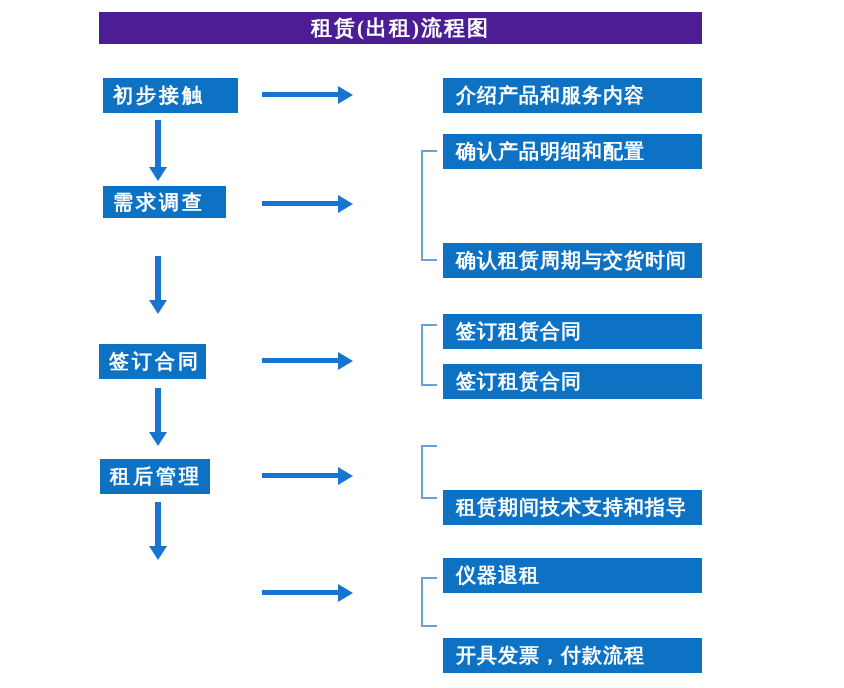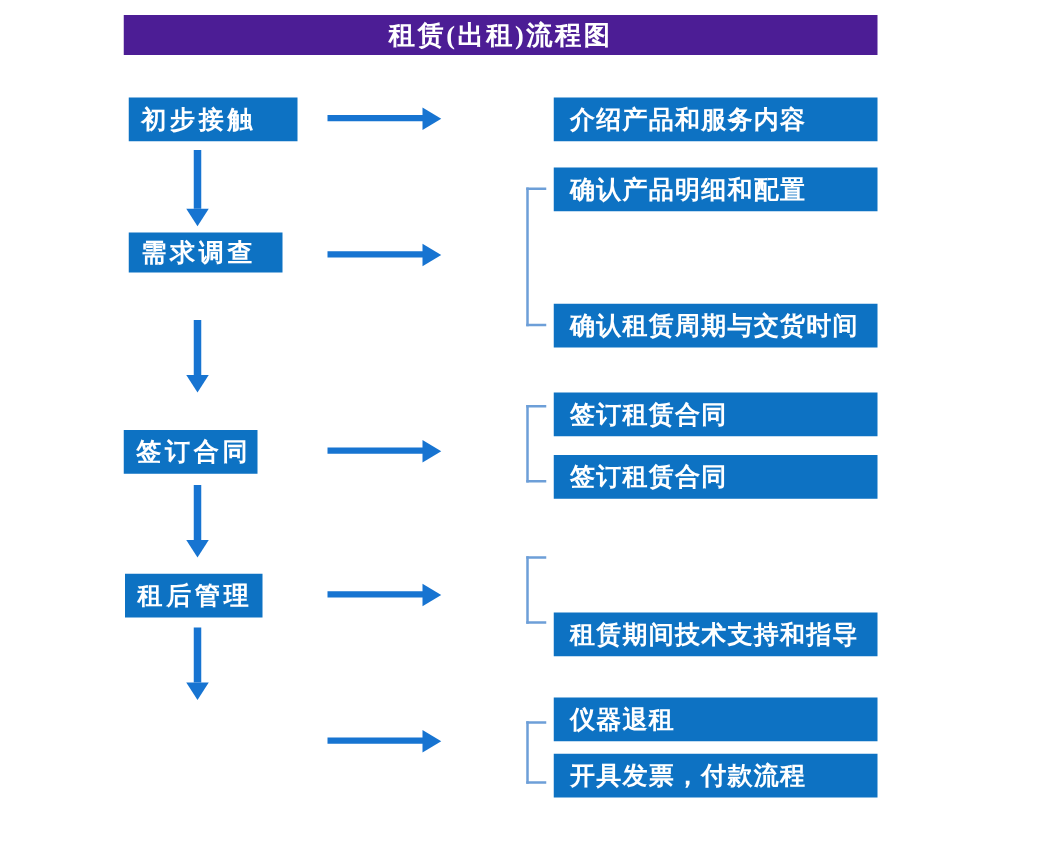--- a/index.html
+++ b/index.html
@@ -118,21 +118,21 @@
   <div class="stage-box" style="left:100px;top:459px;width:110px;height:35px">租后管理</div>
   <div class="stage-box" style="left:99px;top:344px;width:107px;height:35px">签订合同</div>
 
   <div class="output-box" style="top:78px">介绍产品和服务内容</div>
   <div class="output-box" style="top:134px">确认产品明细和配置</div>
   <div class="output-box" style="top:243px">确认租赁周期与交货时间</div>
   <div class="output-box" style="top:314px">签订租赁合同</div>
   <div class="output-box" style="top:364px">签订租赁合同</div>
   <div class="output-box" style="top:490px">租赁期间技术支持和指导</div>
   <div class="output-box" style="top:558px">仪器退租</div>
-  <div class="output-box" style="top:603px">开具发票，付款流程</div>
+  <div class="output-box" style="top:638px">开具发票，付款流程</div>
 
   <div class="h-arrow" style="top:86px">
     <div class="shaft"></div>
       <div class="head"></div>
   </div>
   <div class="h-arrow" style="top:195px">
     <div class="shaft"></div>
       <div class="head"></div>
   </div>
   <div class="h-arrow" style="top:352px">

